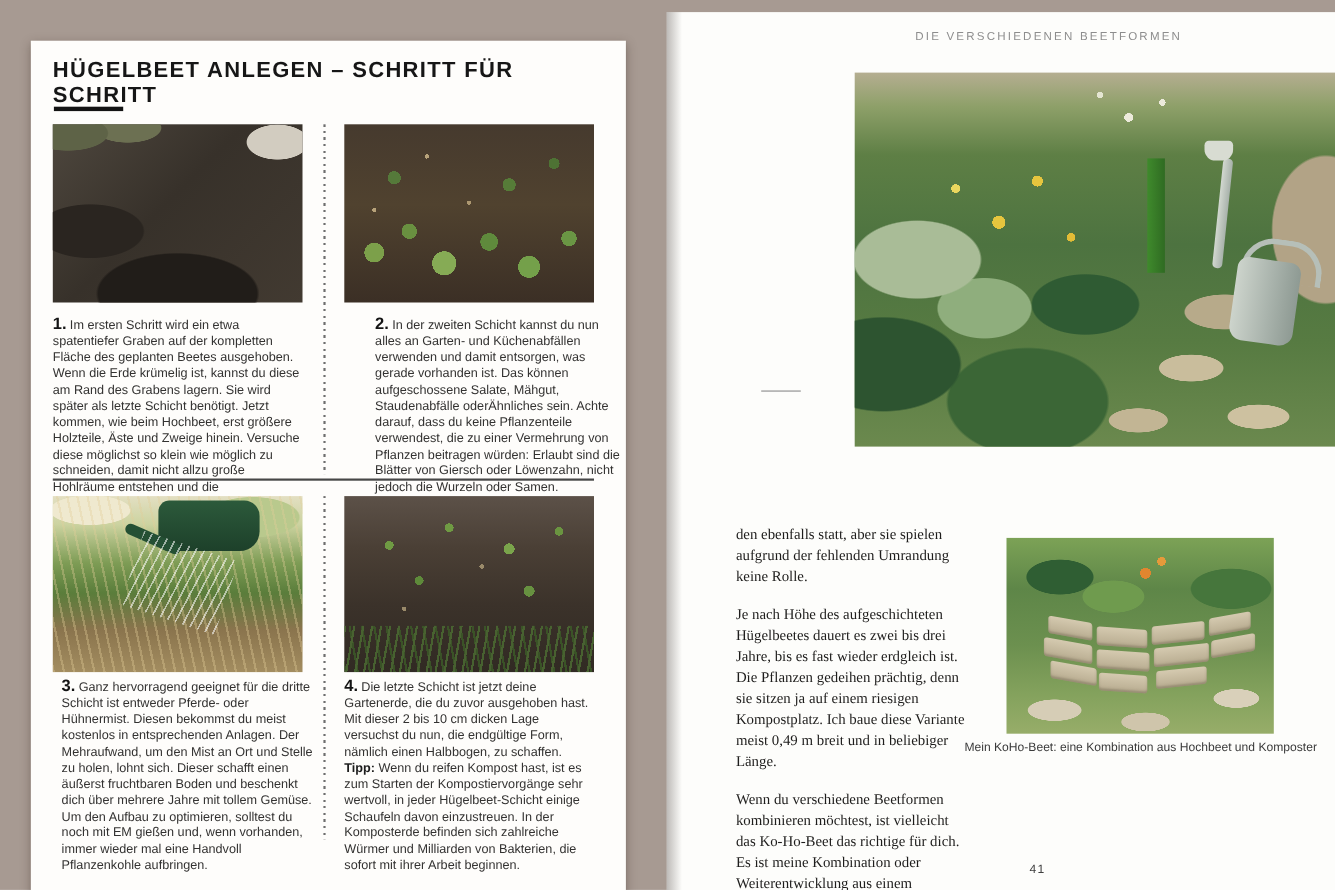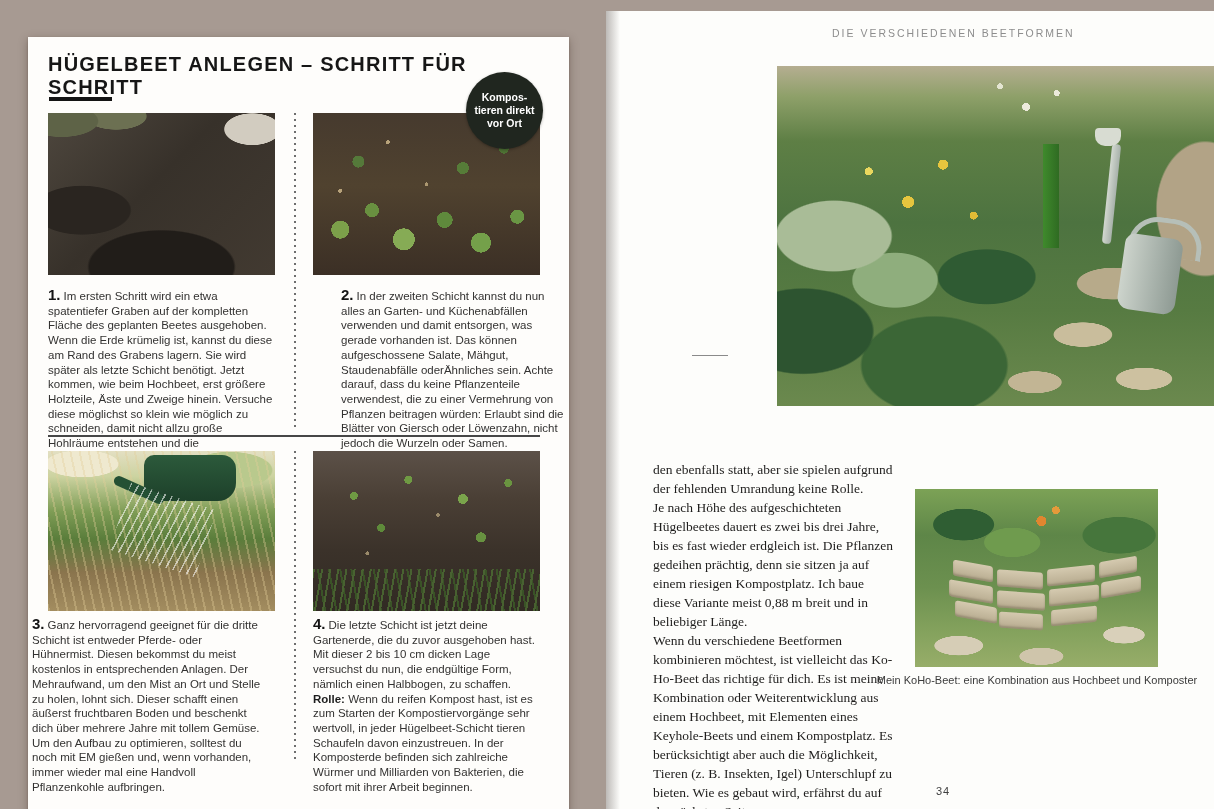--- a/index.html
+++ b/index.html
@@ -84,21 +84,21 @@
 
   .vdots{width:2px;background:repeating-linear-gradient(to bottom,#6e6e6e 0 2px, transparent 2px 6px);}
   .vd1{left:266px;top:76px;height:318px;}
   .vd2{left:266px;top:414px;height:312px;}
   .hline{left:20px;top:398px;width:492px;height:2px;background:#474747;}
 
   .step{position:absolute;width:229px;margin:0;
     font-size:11.5px;line-height:14.7px;color:#333231;}
   .s1{left:20px;top:251px;}
   .s2{left:285px;top:251px;margin-left:28px;}
-  .s3{left:4px;top:580px;}
+  .s3{left:28px;top:580px;}
   .s4{left:285px;top:580px;}
   .step-num{font-weight:bold;font-size:15px;color:#141414;margin-right:3px;}
   .tip b{color:#1d1d1d;}
 
   .badge{
     left:438px;top:35px;width:77px;height:77px;border-radius:50%;
     background:#20261f;color:#fff;
     display:flex;align-items:center;justify-content:center;text-align:center;
     font-size:10.5px;font-weight:bold;line-height:13px;
     box-shadow:0 1px 3px rgba(0,0,0,.3);
@@ -144,21 +144,21 @@
     background:linear-gradient(90deg,#d2d8d0,#a7b1aa);transform:rotate(6deg);}
   .can-rose{position:absolute;left:318px;top:62px;width:26px;height:18px;border-radius:4px 4px 10px 10px;
     background:#d8dcd2;}
 
   .photo-caption{left:40px;top:249px;width:124px;text-align:center;
     font-size:11px;line-height:15.5px;color:#3b3b3b;}
   .caption-rule{left:86px;top:344px;width:36px;height:1px;background:#8a8a8a;}
 
   .body-col{left:47px;top:449px;width:241px;
     font-family:"Liberation Serif",serif;font-size:13.5px;line-height:19px;color:#1e1d1c;}
-  .body-col p{margin:0;}
+  .body-col p{margin:16px;}
   .section-heading{font-family:"Liberation Sans",sans-serif;font-size:13.5px;font-weight:bold;
     letter-spacing:.8px;color:#141414;margin:11px 0 4px 0 !important;}
 
   .small-photo{left:309px;top:478px;width:243px;height:178px;overflow:hidden;
     background:
       radial-gradient(circle 5px at 52% 18%, #e0862f 0 99%, transparent 100%),
       radial-gradient(circle 4px at 58% 12%, #e59a3a 0 99%, transparent 100%),
       radial-gradient(ellipse 50px 26px at 20% 20%, #2f5e33 0 60%, transparent 62%),
       radial-gradient(ellipse 60px 30px at 84% 26%, #46763c 0 60%, transparent 62%),
       radial-gradient(ellipse 46px 24px at 40% 30%, #6f9b4e 0 60%, transparent 62%),
@@ -213,30 +213,23 @@
       <div class="grass4"></div>
     </div>
 
     <div class="abs vdots vd2"></div>
 
     <p class="step s3">
       <span class="step-num">3.</span><span>Ganz hervorragend geeignet für die dritte Schicht ist entweder Pferde- oder Hühnermist. Diesen bekommst du meist kostenlos in entsprechenden Anlagen. Der Mehraufwand, um den Mist an Ort und Stelle zu holen, lohnt sich. Dieser schafft einen äußerst fruchtbaren Boden und beschenkt dich über mehrere Jahre mit tollem Gemüse. Um den Aufbau zu optimieren, solltest du noch mit EM gießen und, wenn vorhanden, immer wieder mal eine Handvoll Pflanzenkohle aufbringen.</span>
     </p>
     <p class="step s4">
       <span class="step-num">4.</span><span>Die letzte Schicht ist jetzt deine Gartenerde, die du zuvor ausgehoben hast. Mit dieser 2 bis 10 cm dicken Lage versuchst du nun, die endgültige Form, nämlich einen Halbbogen, zu schaffen.</span><br>
-      <span class="tip"><b>Rolle:</b> <span>Wenn du reifen Kompost hast, ist es zum Starten der Kompostiervorgänge sehr wertvoll, in jeder Hügelbeet-Schicht tieren Schaufeln davon einzustreuen. In der Komposterde befinden sich zahlreiche Würmer und Milliarden von Bakterien, die sofort mit ihrer Arbeit beginnen.</span></span>
-    </p>
-
-    <div class="abs badge">
-      <div>
-        <span>Kompos-</span><br>
-        <span>tieren direkt</span><br>
-        <span>vor Ort</span>
-      </div>
-    </div>
+      <span class="tip"><b>Tipp:</b> <span>Wenn du reifen Kompost hast, ist es zum Starten der Kompostiervorgänge sehr wertvoll, in jeder Hügelbeet-Schicht einige Schaufeln davon einzustreuen. In der Komposterde befinden sich zahlreiche Würmer und Milliarden von Bakterien, die sofort mit ihrer Arbeit beginnen.</span></span>
+    </p>
+
   </div>
 
   <div class="abs pageno-left">40</div>
 
   <div class="abs right-page">
     <div class="abs spine-shadow"></div>
 
     <div class="abs running-header">DIE VERSCHIEDENEN BEETFORMEN</div>
 
     <div class="abs big-photo">
@@ -244,36 +237,36 @@
       <div class="can-handle"></div>
       <div class="can-body"></div>
       <div class="can-spout"></div>
       <div class="can-rose"></div>
     </div>
 
     <div class="abs caption-rule"></div>
 
     <div class="abs body-col">
       <p>den ebenfalls statt, aber sie spielen aufgrund der fehlenden Umrandung keine Rolle.</p>
-      <p>Je nach Höhe des aufgeschichteten Hügelbeetes dauert es zwei bis drei Jahre, bis es fast wieder erdgleich ist. Die Pflanzen gedeihen prächtig, denn sie sitzen ja auf einem riesigen Kompostplatz. Ich baue diese Variante meist 0,88 m breit und in beliebiger Länge.</p>
+      <p>Je nach Höhe des aufgeschichteten Hügelbeetes dauert es zwei bis drei Jahre, bis es fast wieder erdgleich ist. Die Pflanzen gedeihen prächtig, denn sie sitzen ja auf einem riesigen Kompostplatz. Ich baue diese Variante meist 0,49 m breit und in beliebiger Länge.</p>
       <p>Wenn du verschiedene Beetformen kombinieren möchtest, ist vielleicht das Ko-Ho-Beet das richtige für dich. Es ist meine Kombination oder Weiterentwicklung aus einem Hochbeet, mit Elementen eines Keyhole-Beets und einem Kompostplatz. Es berücksichtigt aber auch die Möglichkeit, Tieren (z. B. Insekten, Igel) Unterschlupf zu bieten. Wie es gebaut wird, erfährst du auf der nächsten Seite.</p>
     </div>
 
     <div class="abs small-photo">
       <div class="stone" style="left:38px;top:74px;width:40px;height:16px;transform:skewY(10deg);"></div>
       <div class="stone" style="left:34px;top:94px;width:44px;height:17px;transform:skewY(10deg);"></div>
       <div class="stone" style="left:40px;top:115px;width:42px;height:16px;transform:skewY(10deg);"></div>
       <div class="stone" style="left:82px;top:82px;width:46px;height:17px;transform:skewY(4deg);"></div>
       <div class="stone" style="left:82px;top:103px;width:48px;height:17px;transform:skewY(4deg);"></div>
       <div class="stone" style="left:84px;top:124px;width:44px;height:16px;transform:skewY(4deg);"></div>
       <div class="stone" style="left:132px;top:78px;width:48px;height:17px;transform:skewY(-6deg);"></div>
       <div class="stone" style="left:134px;top:98px;width:50px;height:17px;transform:skewY(-6deg);"></div>
       <div class="stone" style="left:136px;top:119px;width:46px;height:16px;transform:skewY(-6deg);"></div>
       <div class="stone" style="left:184px;top:70px;width:38px;height:16px;transform:skewY(-10deg);"></div>
       <div class="stone" style="left:186px;top:90px;width:40px;height:16px;transform:skewY(-10deg);"></div>
     </div>
 
     <div class="abs small-caption">Mein KoHo-Beet: eine Kombination aus Hochbeet und Komposter</div>
 
-    <div class="abs pageno-right">34</div>
+    <div class="abs pageno-right">41</div>
   </div>
 
 </div>
 
 </body></html>

